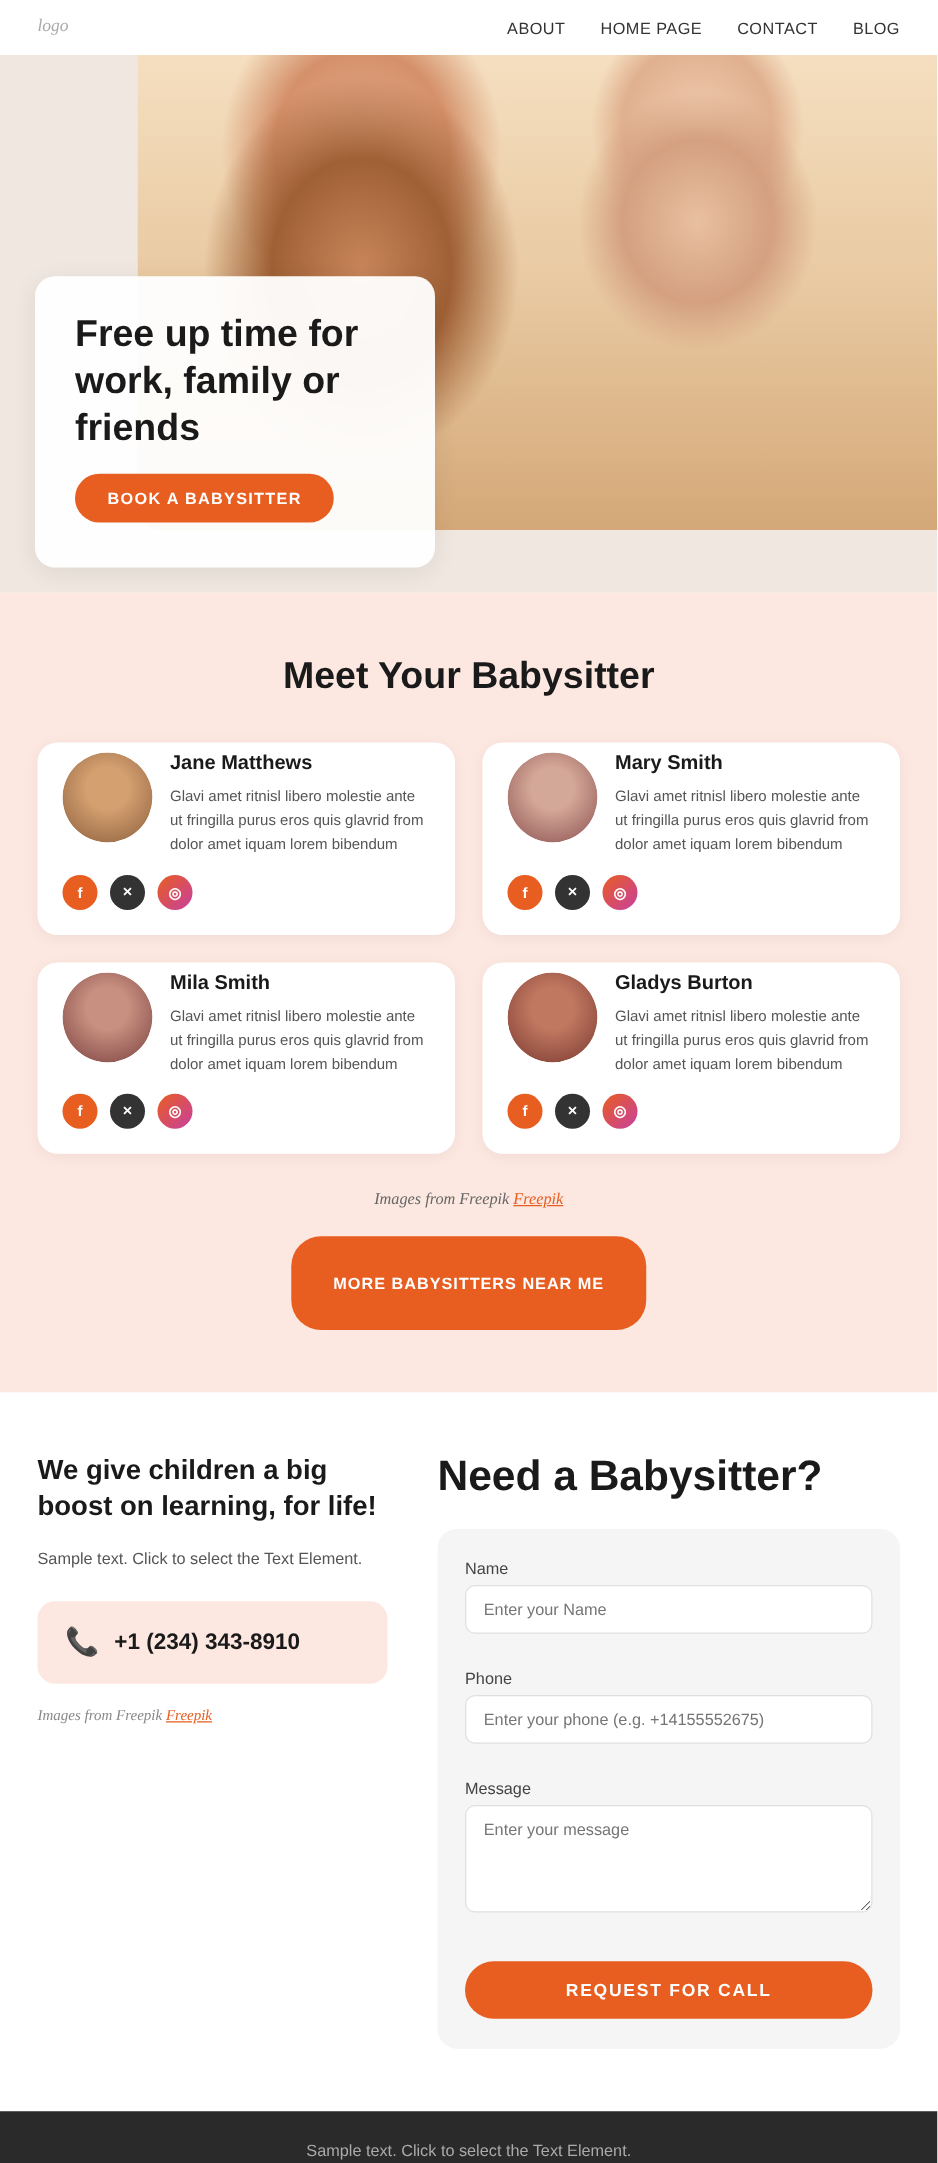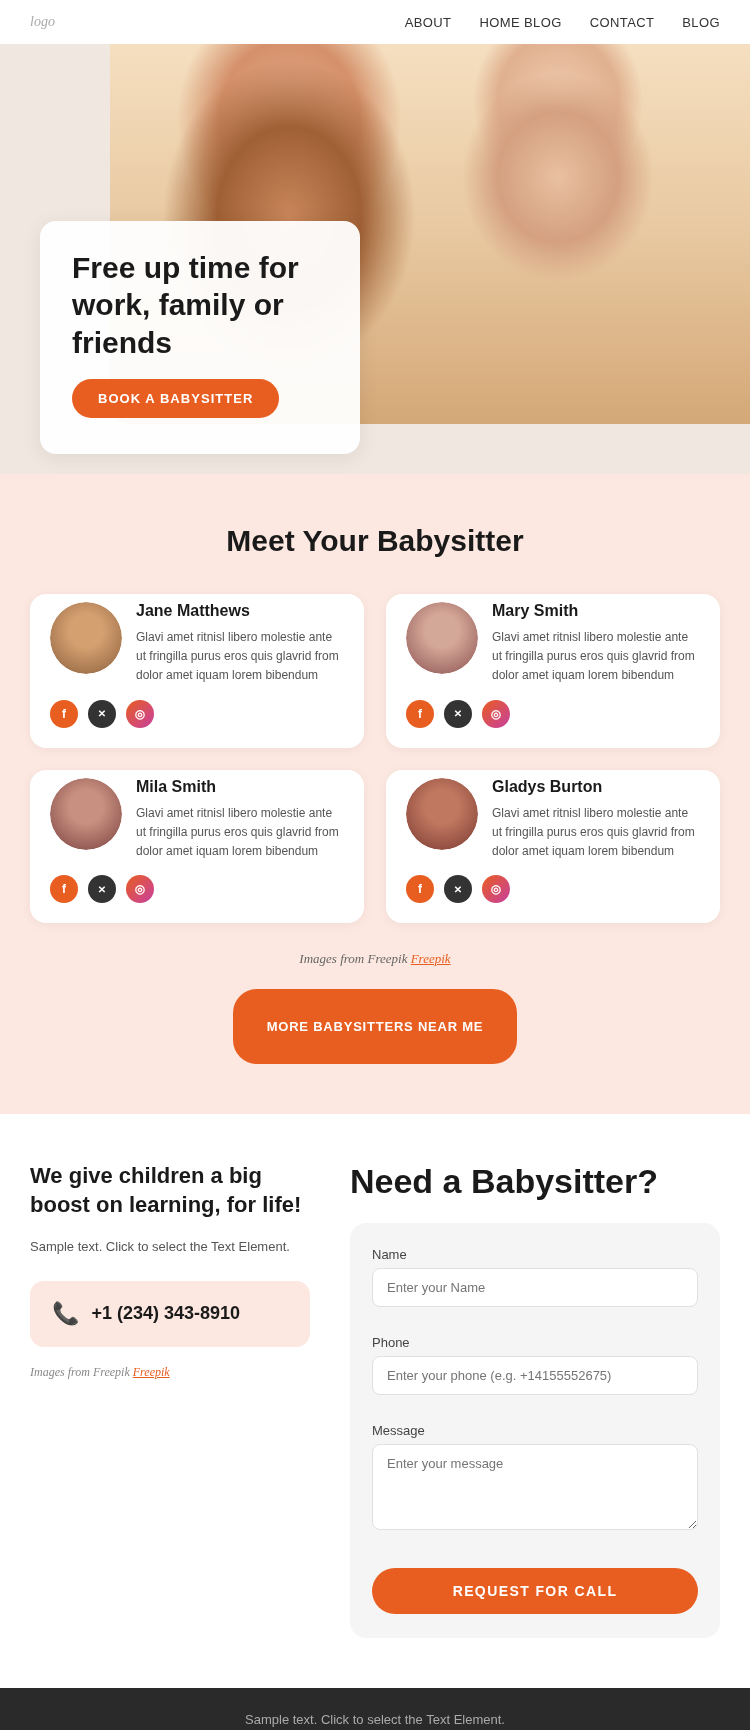--- a/index.html
+++ b/index.html
@@ -47,21 +47,21 @@
       background:
         radial-gradient(ellipse 180px 220px at 28% 45%, #c8855a 0%, #a06035 40%, transparent 70%),
         radial-gradient(ellipse 140px 160px at 28% 20%, #e8b090 0%, #d4906a 50%, transparent 80%),
         radial-gradient(ellipse 120px 130px at 70% 35%, #e8c0a0 0%, #d4a080 50%, transparent 80%),
         radial-gradient(ellipse 100px 110px at 70% 15%, #f0cdb0 0%, #e0b090 60%, transparent 85%),
         linear-gradient(180deg, #f5dfc0 0%, #e8c8a0 50%, #d4a878 100%);
     }
     .hero-text-box {
       position: absolute;
       bottom: 20px;
-      left: 40px;
+      left: 28px;
       background: rgba(255,255,255,0.95);
       border-radius: 16px;
       padding: 28px 32px 36px 32px;
       max-width: 320px;
       box-shadow: 0 4px 20px rgba(0,0,0,0.08);
     }
     .hero-heading {
       font-size: 30px;
       font-weight: 800;
       color: #1a1a1a;
@@ -323,21 +323,21 @@
       font-family: Arial, sans-serif;
     }
   </style>
 </head>
 <body>
 
 <nav>
   <span class="nav-logo">logo</span>
   <div class="nav-links">
     <a href="#">ABOUT</a>
-    <a href="#">HOME BLOG</a>
+    <a href="#">HOME PAGE</a>
     <a href="#">CONTACT</a>
     <a href="#">BLOG</a>
   </div>
 </nav>
 
 <section class="hero">
   <div class="hero-image-placeholder">
     <div class="hero-photo-bg"></div>
   </div>
   <div class="hero-text-box">

